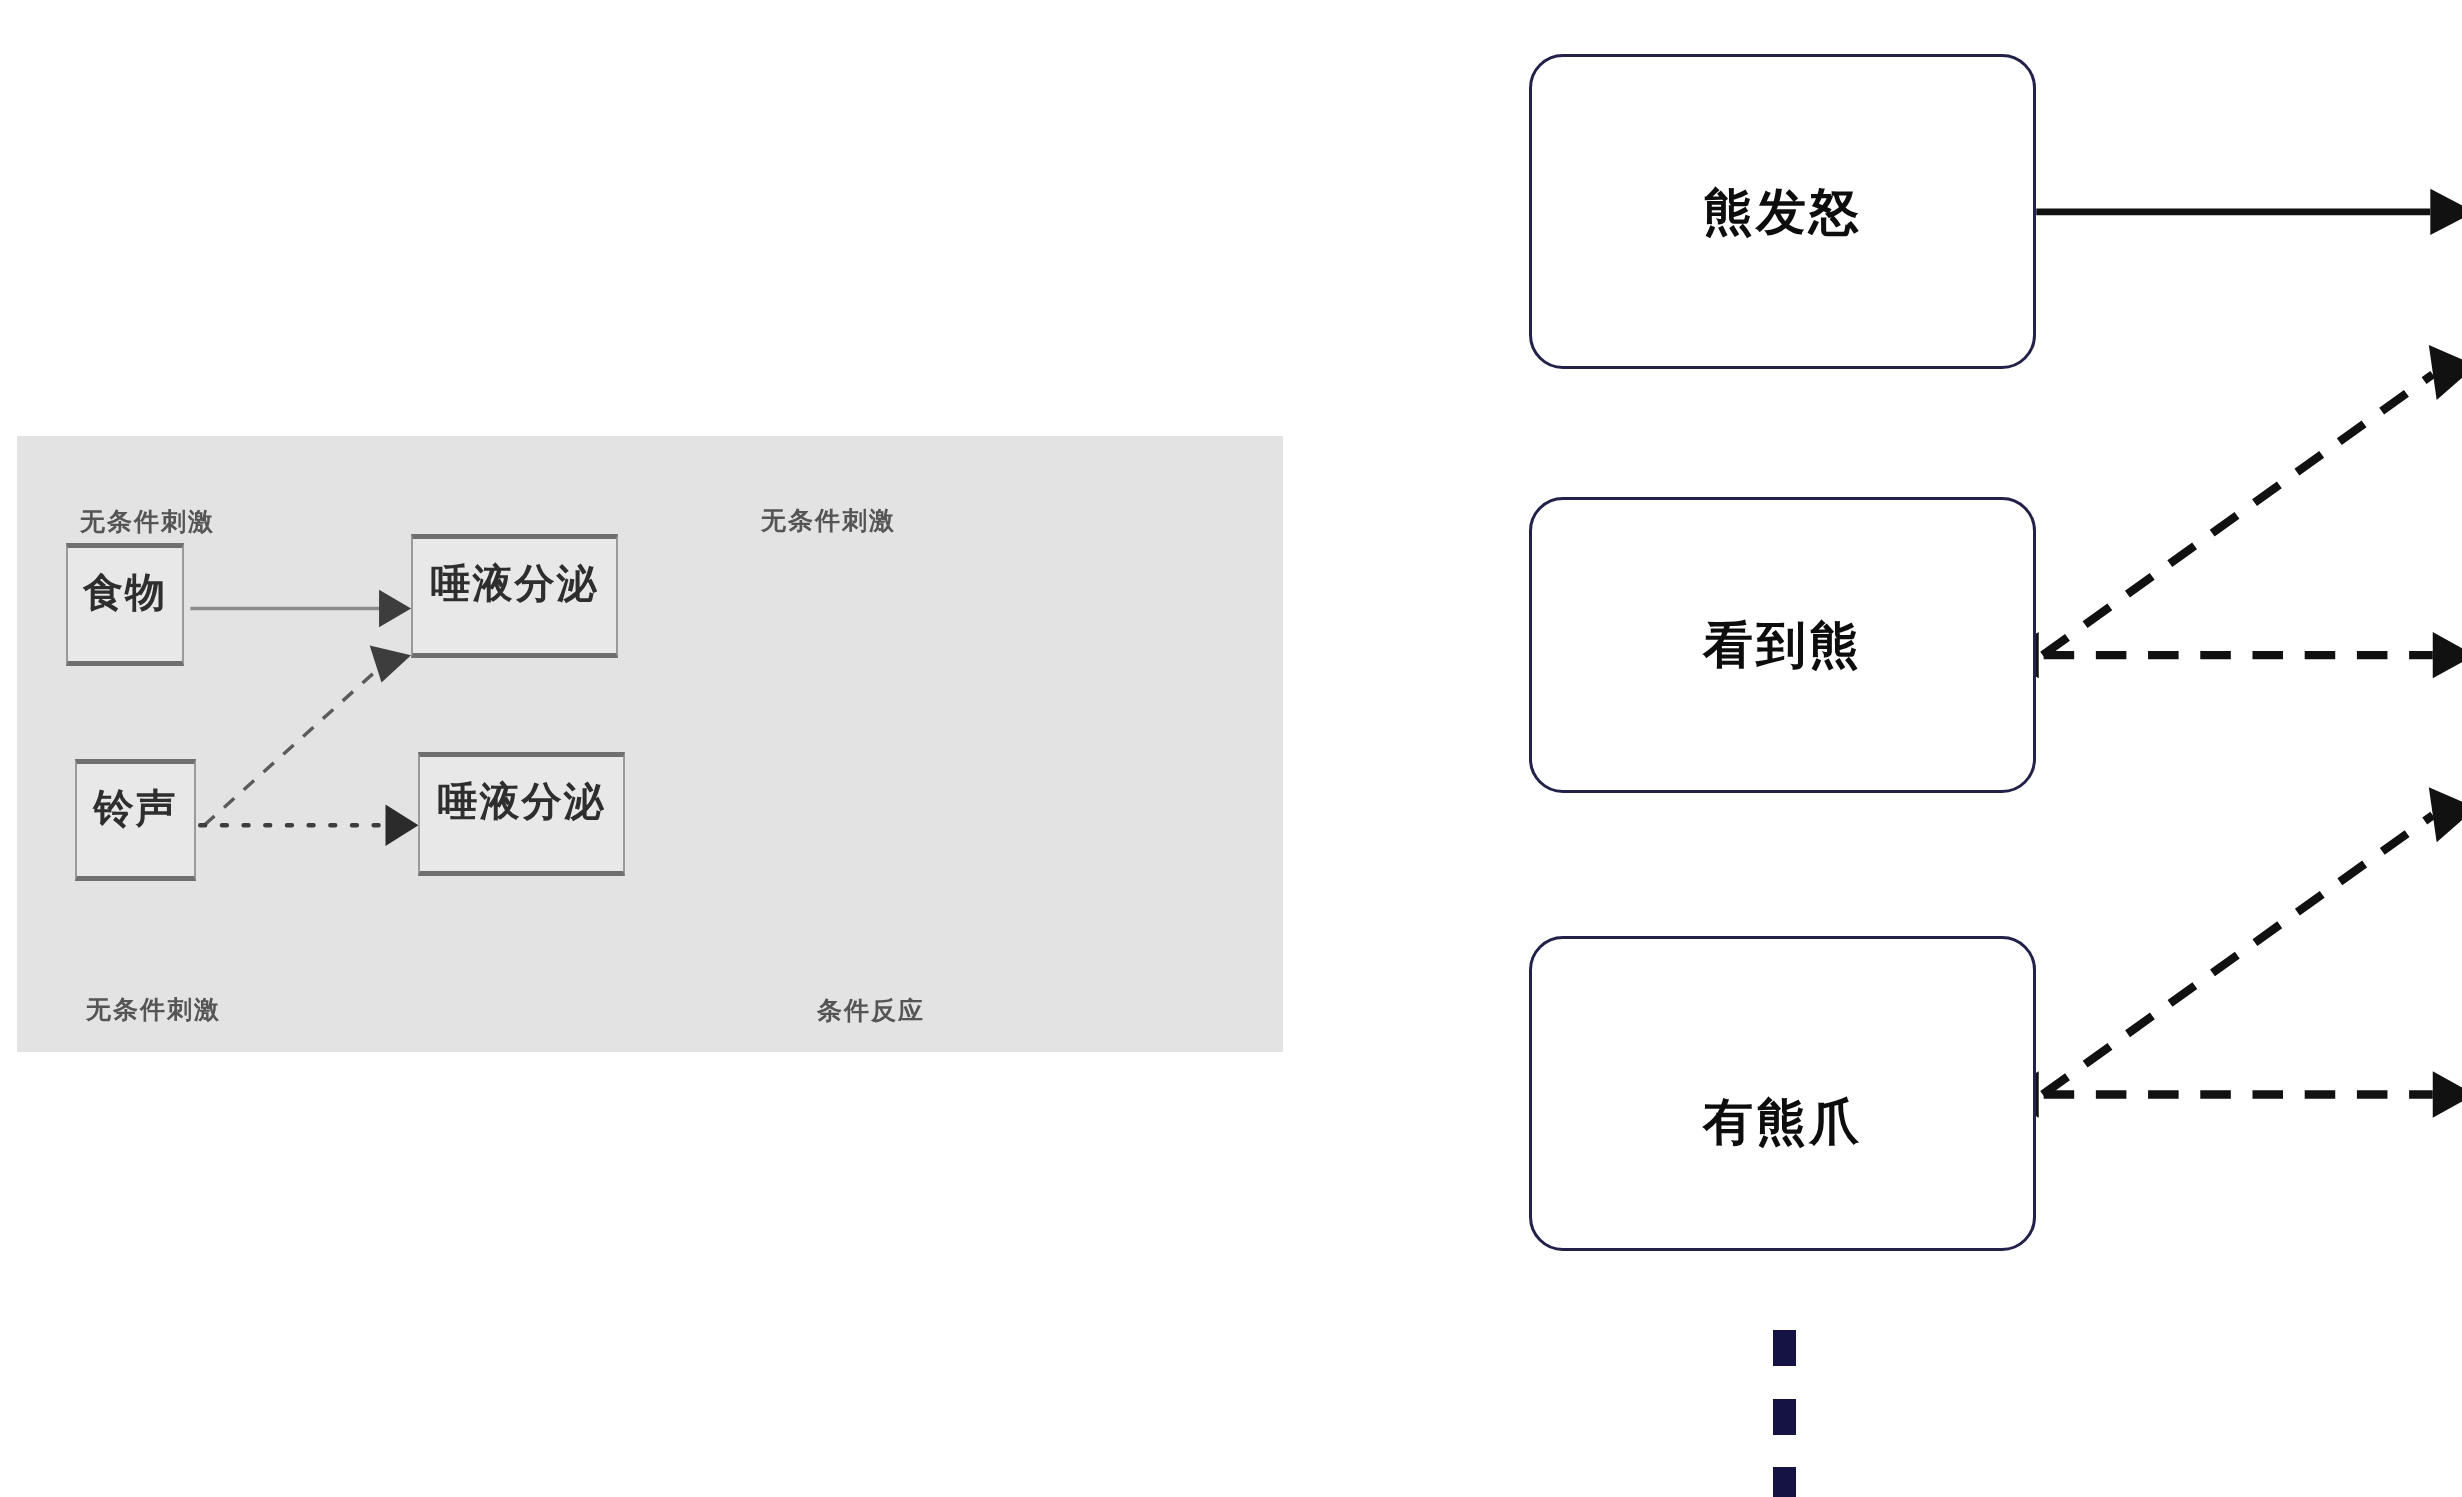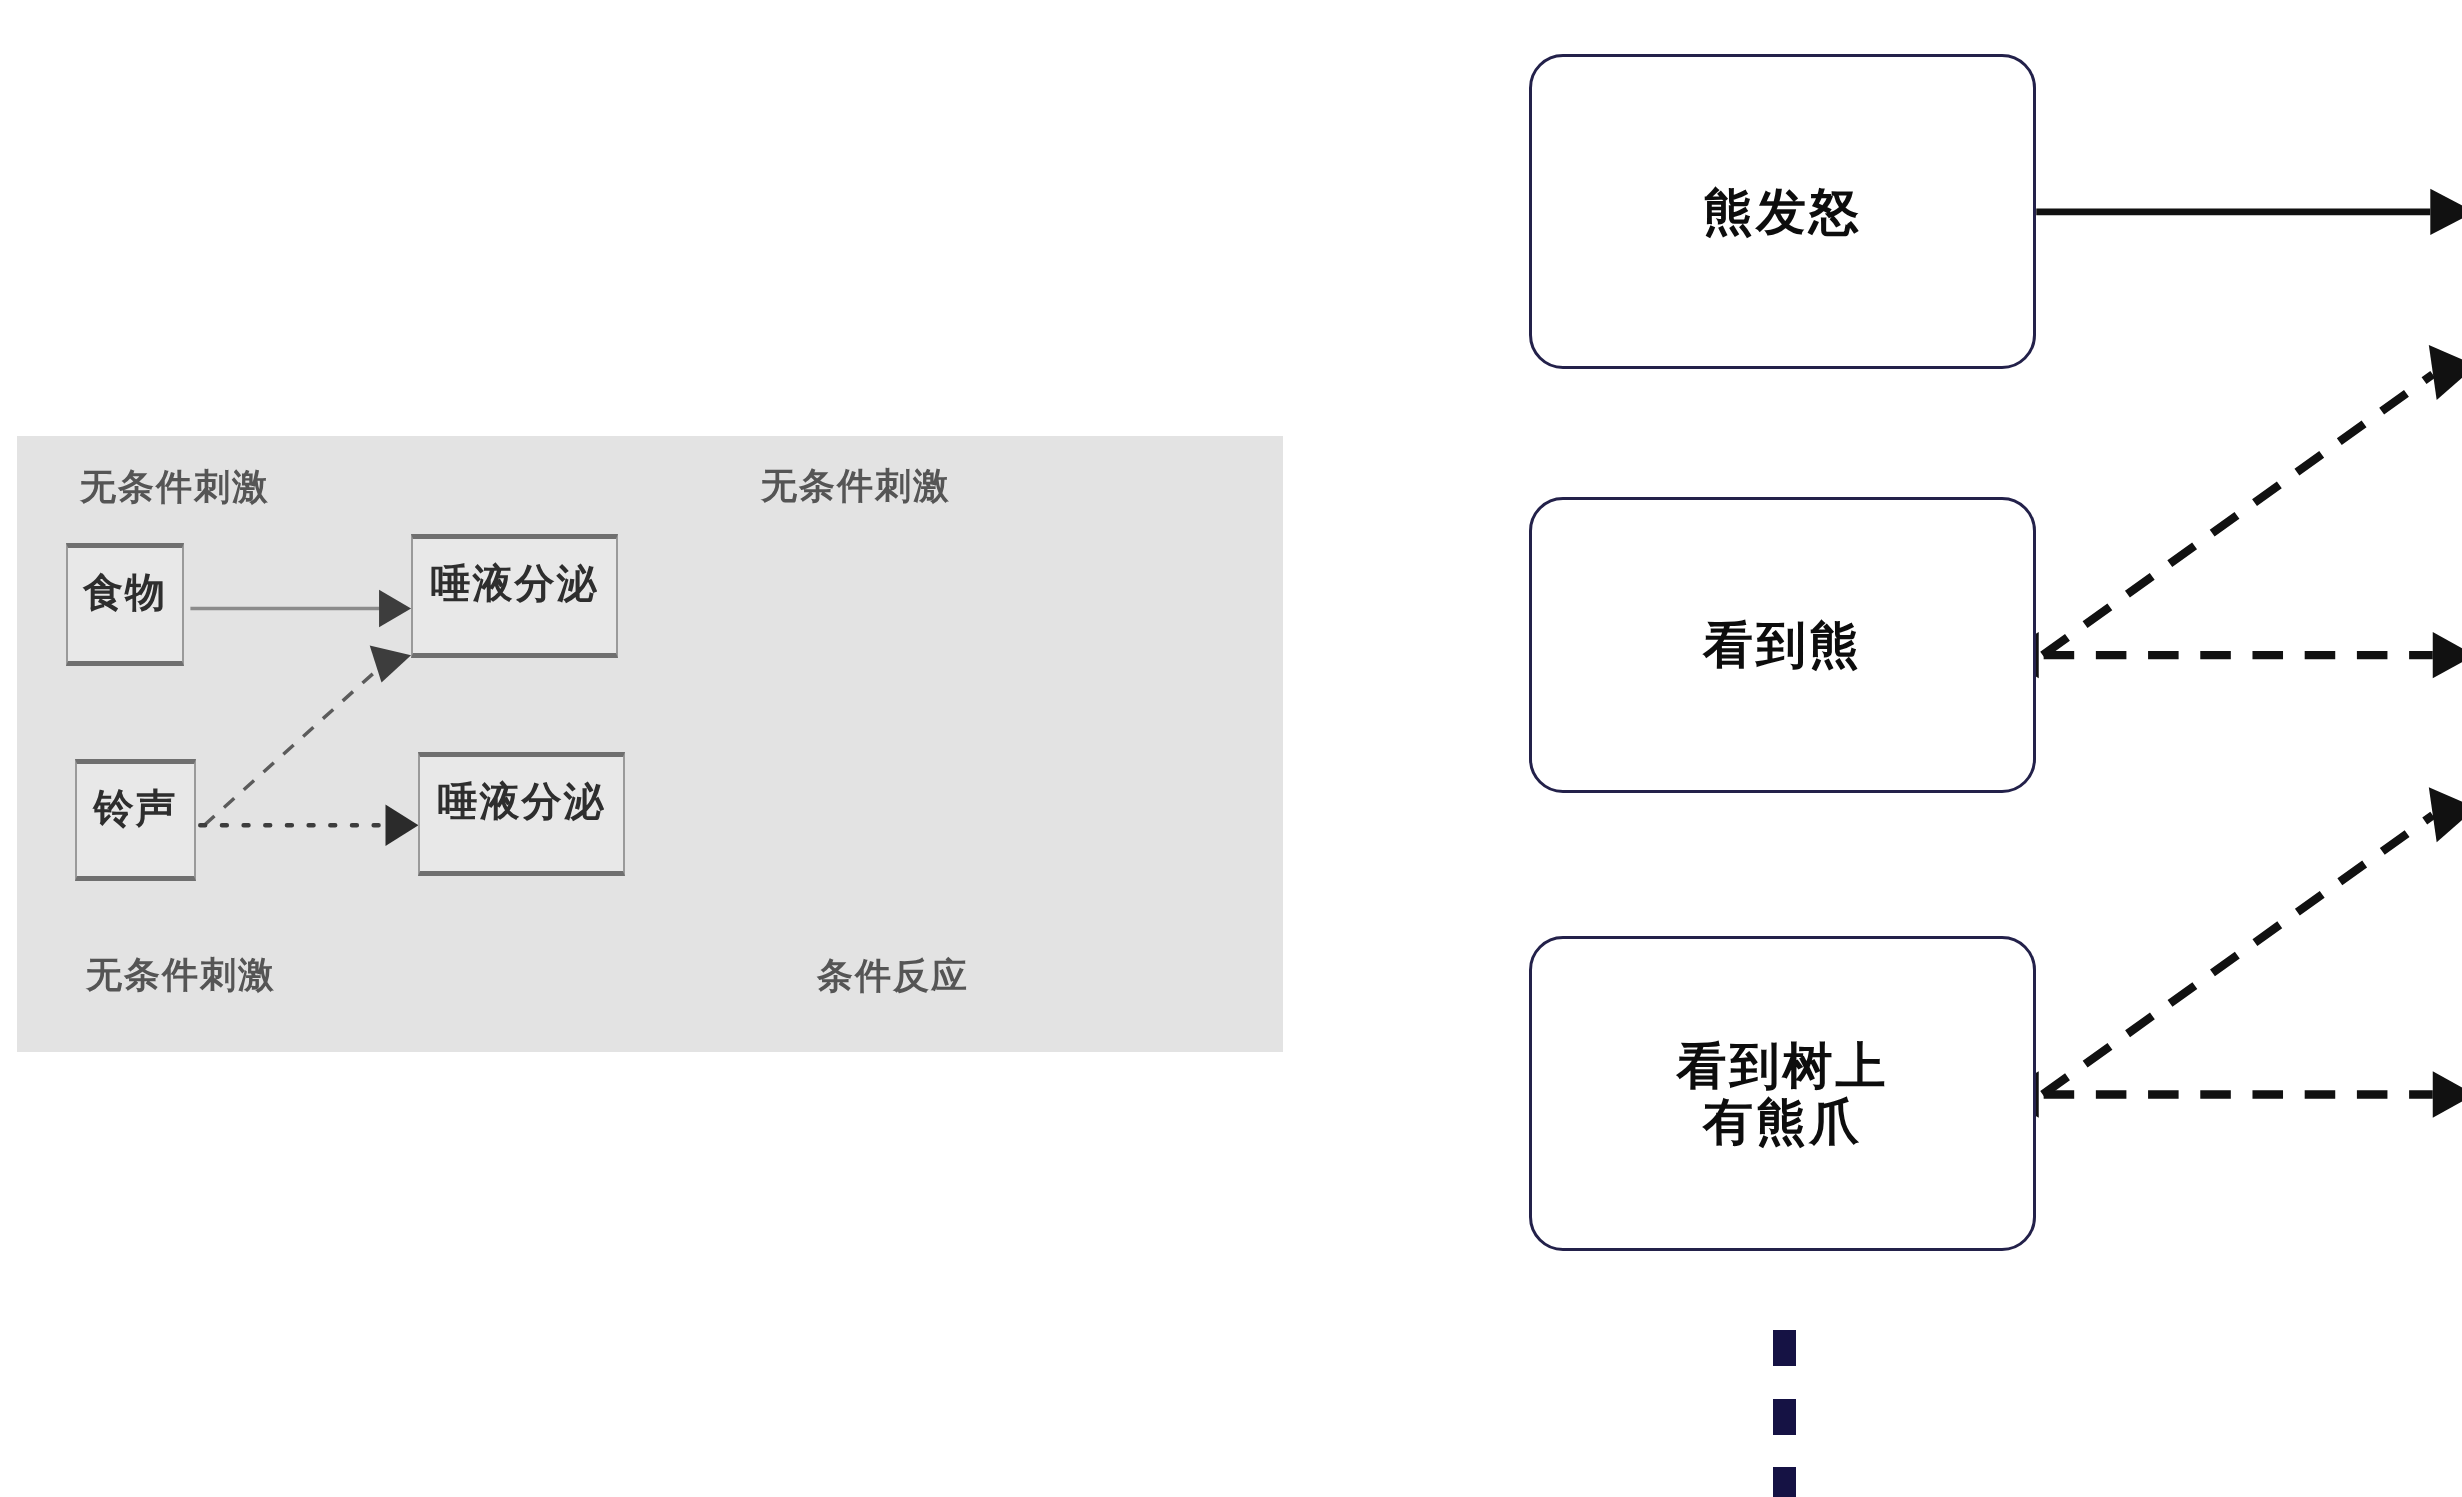--- a/index.html
+++ b/index.html
@@ -8,22 +8,22 @@
     width:3306px;height:1498px;position:relative;overflow:hidden;
   }
   .stage{position:absolute;left:0;top:0;width:3306px;height:1498px;background:#ffffff;}
 
   
   .pavlov-panel{
     position:absolute;left:17px;top:436px;width:1266px;height:616px;
     background:#e3e3e3;
   }
   .pv-label{
-    position:absolute;color:#555555;font-size:36px;letter-spacing:2px;
-    font-family:"DejaVu Sans",sans-serif;font-weight:600;white-space:nowrap;
+    position:absolute;color:#555555;font-size:25px;letter-spacing:2px;
+    font-family:"DejaVu Sans",sans-serif;font-weight:600;white-space:nowrap;margin-top:42px;
   }
   .pv-label.top-left{left:63px;top:27px;}
   .pv-label.top-right{left:744px;top:25.6px;}
   .pv-label.bot-left{left:69px;top:515px;}
   .pv-label.bot-right{left:800px;top:516px;}
 
   .pv-box{
     position:absolute;background:#e8e8e8;
     border-left:2px solid #9a9a9a;border-right:2px solid #9a9a9a;
     border-top:5.4px solid #6f6f6f;border-bottom:5.4px solid #6f6f6f;
@@ -149,21 +149,21 @@
     </svg>
 
     <div class="node left-node n-bear-angry">
       <span class="cn">熊发怒</span>
     </div>
     <div class="node left-node n-see-bear">
       <span class="cn">看到熊</span>
     </div>
     <div class="node left-node n-see-claw">
       <span class="cn">
-        <span>看到树上</span><br>
+        <br>
         <span>有熊爪</span>
       </span>
     </div>
 
     <div class="dots left-dots">
       <i></i>
       <i></i>
       <i></i>
     </div>
 

